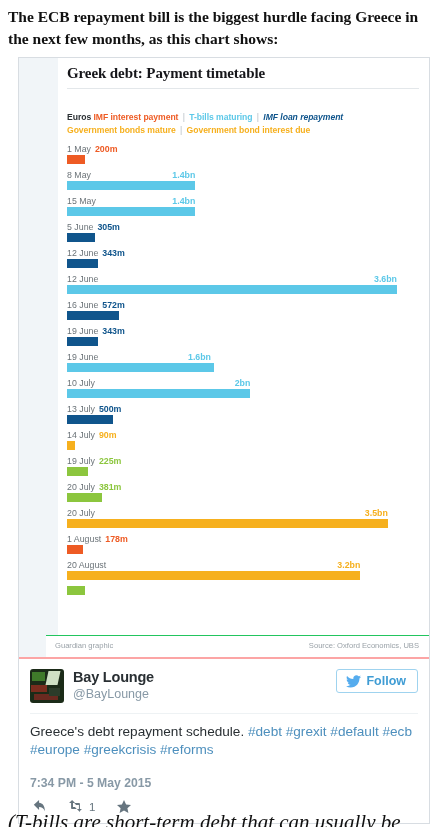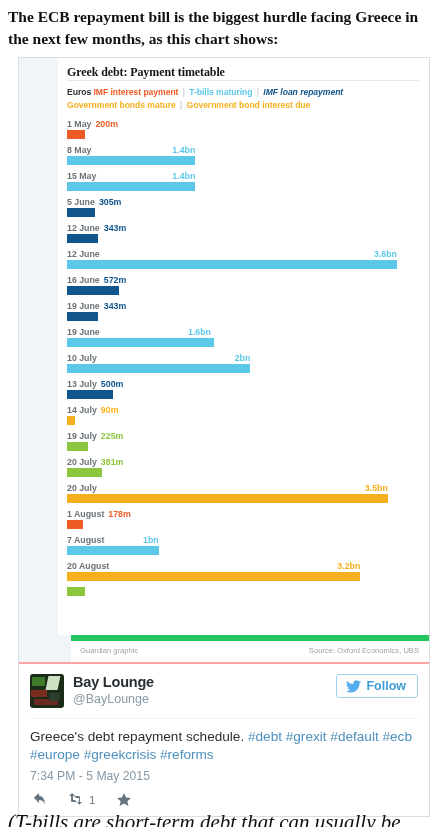--- a/index.html
+++ b/index.html
@@ -14,41 +14,41 @@
     padding:6px 8px 0 8px;font-weight:600;
   }
   .card{
     position:absolute;left:18px;top:57px;width:412px;
     border:1px solid #d8dde2;background:#ffffff;box-sizing:border-box;
   }
   .chart-outer{background:#f1f5f8;padding:0;}
   .chart-inner{background:#ffffff;margin-left:39px;padding:7px 10px 0 9px;min-height:570px;}
   .chart-title{
     font-family:"Liberation Serif",serif;font-weight:700;
-    font-size:12px;color:#16161a;letter-spacing:-0.1px;
-    border-bottom:1px solid #e3e7ea;margin-bottom:5px;
+    font-size:15px;color:#16161a;letter-spacing:-0.1px;
+    padding-bottom:6px;border-bottom:1px solid #e3e7ea;margin-bottom:22px;
   }
   .legend{font-size:8.6px;line-height:1.5;font-weight:700;letter-spacing:-0.05px;}
   .legend .sep{color:#b9c0c6;font-weight:400;padding:0 2px;}
   .legend-euros{color:#2a2f33;}
   .legend-imf{color:#ee5b24;}
   .legend-tbill{color:#5cc8e8;}
   .legend-imfloan{color:#10558c;font-style:italic;}
   .legend-gbm{color:#f6b01e;}
   .legend-gbi{color:#f6b01e;}
   .rows{padding-top:7px;}
   .row{margin-bottom:6px;}
   .rlabel{font-size:8.8px;color:#6b7378;white-space:nowrap;line-height:11px;position:relative;height:11px;}
-  .rlabel .date{font-weight:700;}
+  .rlabel .date{font-weight:400;}
   .rlabel .val{font-weight:700;margin-left:4px;}
   .rlabel .val.float{position:absolute;margin-left:0;transform:translateX(-100%);}
   .bar{height:9px;border-radius:0;}
   .footer{
-    margin-left:52px;background:#ffffff;padding:5px 10px 7px 9px;
-    border-top:6px solid #22c55e;display:flex;justify-content:space-between;
+    margin-left:27px;background:#ffffff;padding:5px 10px 7px 9px;
+    border-top:1px solid #22c55e;display:flex;justify-content:space-between;
     font-size:7.6px;color:#9aa2a8;
   }
   .tweet{border-top:2px solid #fca5a5;padding:10px 11px 8px 11px;background:#fff;}
   .tw-head{display:flex;align-items:flex-start;}
   .avatar{
     width:34px;height:34px;flex:0 0 34px;border-radius:3px;overflow:hidden;
     background:#1b2b18;position:relative;
   }
   .avatar i{position:absolute;display:block;}
   .a1{left:2px;top:3px;width:13px;height:9px;background:#3f7a2a;}
@@ -64,21 +64,21 @@
     border:1px solid #9fd3ef;border-radius:3px;background:#fff;
     padding:4px 11px 4px 9px;color:#3f9cd4;font-size:12.5px;font-weight:700;
     height:14px;
   }
   .follow svg{display:block;}
   .tw-body{
     font-size:13.6px;line-height:1.36;color:#292f33;
     margin-top:10px;padding-top:9px;border-top:1px solid #eef2f4;
   }
   .tag{color:#4d8fbd;}
-  .tw-time{font-size:12.2px;color:#8899a6;margin-top:4px;}
+  .tw-time{font-size:12.2px;color:#8899a6;margin-top:16px;font-weight:bold;}
   .tw-actions{display:flex;align-items:center;gap:22px;margin-top:10px;color:#7b8b96;}
   .act{display:flex;align-items:center;gap:5px;font-size:11.5px;color:#66757f;}
   .caption{
     position:absolute;left:8px;top:810px;
     font-family:"Liberation Serif",serif;font-style:italic;
     font-size:21px;color:#111;
   }
 </style>
 </head>
 <body>
@@ -163,24 +163,20 @@
           </div>
           <div class="row">
             <div class="rlabel"><span class="date">20 July</span><span class="val float" style="color: rgb(246, 176, 30); left: 320.833px;">3.5bn</span></div>
             <div class="bar" style="width: 320.833px; background: rgb(246, 176, 30);"></div>
           </div>
           <div class="row">
             <div class="rlabel"><span class="date">1 August</span><span class="val" style="color: rgb(238, 91, 36);">178m</span></div>
             <div class="bar" style="width: 16.3167px; background: rgb(238, 91, 36);"></div>
           </div>
           <div class="row">
-            <div class="rlabel"><span class="date">7 August</span><span class="val float" style="color: rgb(92, 200, 232); left: 91.6667px;">1bn</span></div>
-            <div class="bar" style="width: 91.6667px; background: rgb(92, 200, 232);"></div>
-          </div>
-          <div class="row">
             <div class="rlabel"><span class="date">20 August</span><span class="val float" style="color: rgb(246, 176, 30); left: 293.333px;">3.2bn</span></div>
             <div class="bar" style="width: 293.333px; background: rgb(246, 176, 30);"></div>
           </div>
           <div class="row">
             <div class="bar" style="width: 17.7833px; background: rgb(140, 198, 62);"></div>
           </div>
         </div>
     </div>
     <div class="footer">
       <span>Guardian graphic</span>

